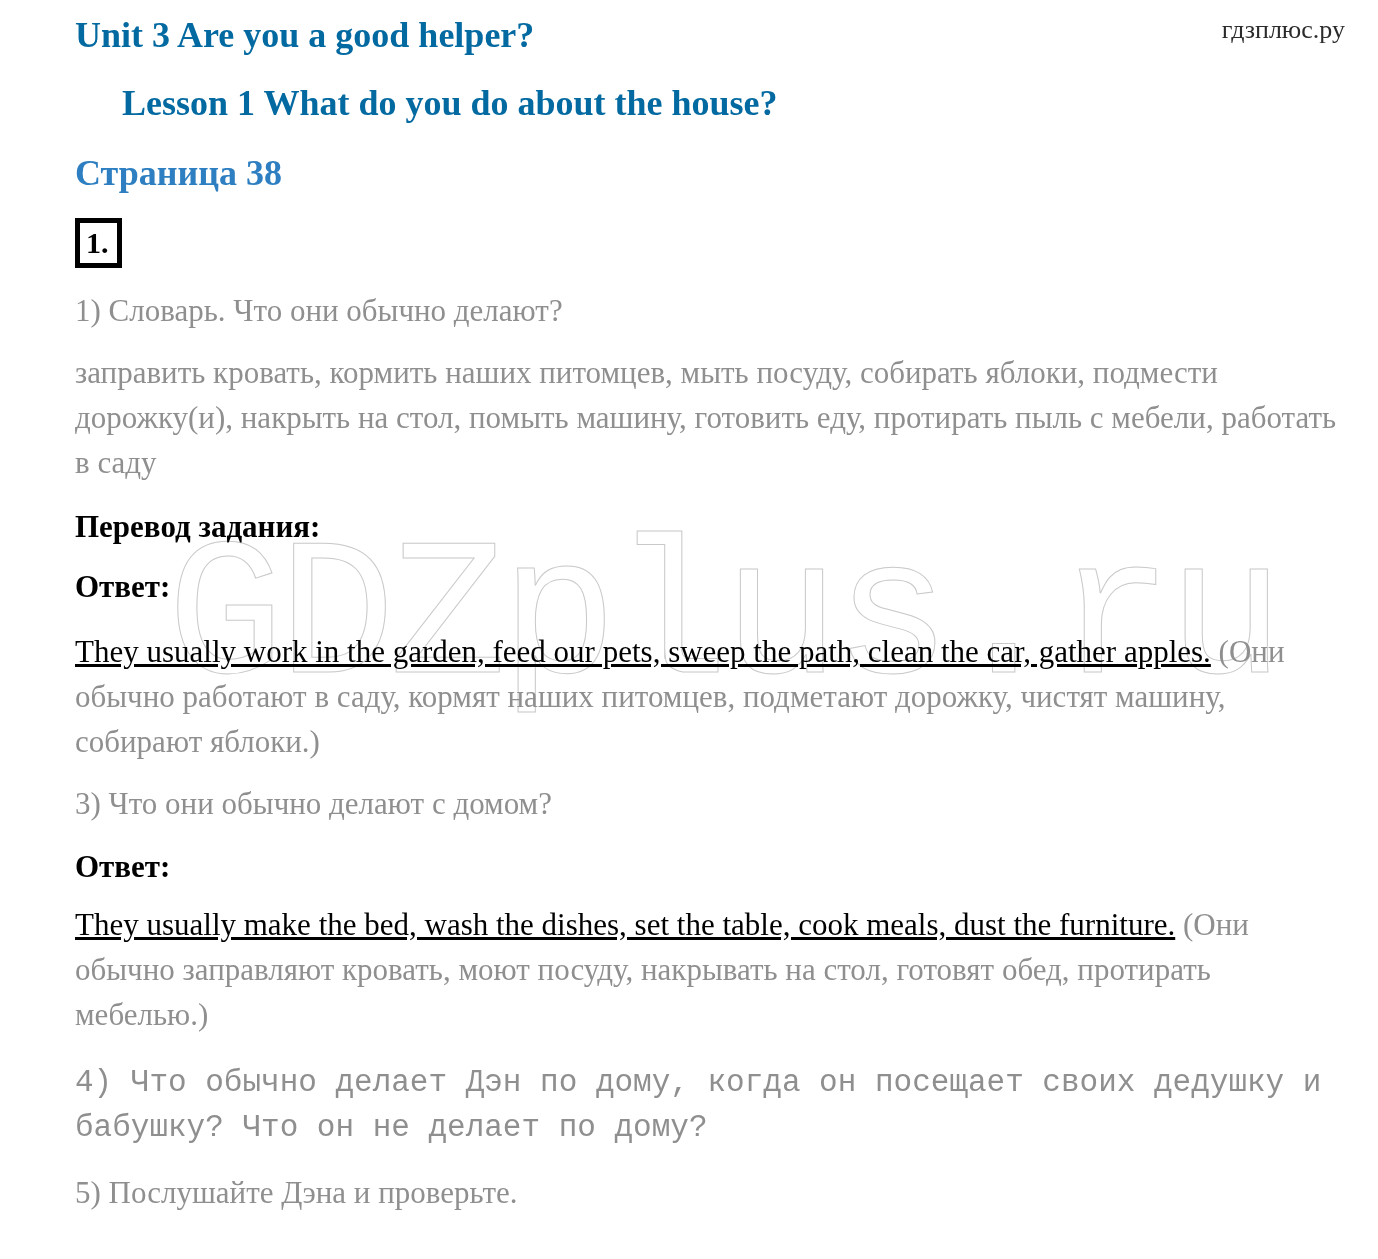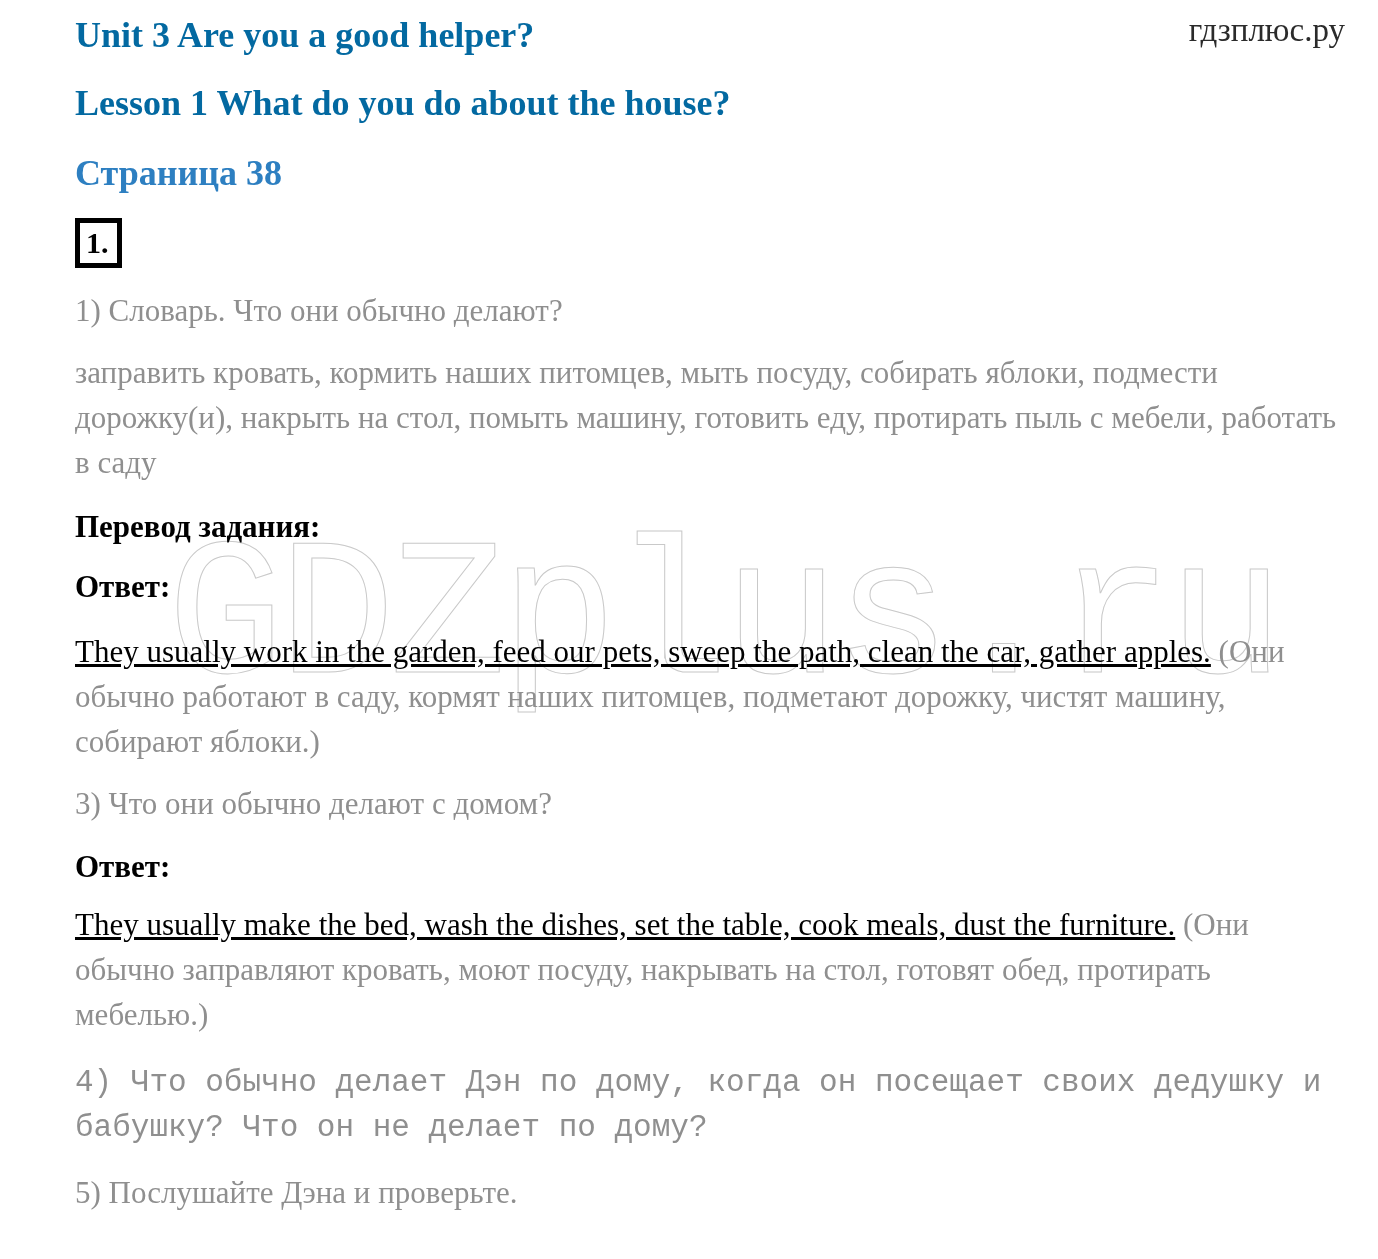--- a/index.html
+++ b/index.html
@@ -25,40 +25,40 @@
     white-space: nowrap;
     color: transparent;
     -webkit-text-stroke: 1px #c9c9c9;
     pointer-events: none;
   }
   .logo {
     position: absolute;
     top: 12px;
     right: 33px;
     z-index: 2;
-    font-size: 33px;
+    font-size: 26px;
     line-height: 36px;
     color: #2b2b2b;
     text-decoration: none;
     cursor: pointer;
   }
   .content {
     position: relative;
     z-index: 1;
     padding: 0 30px 0 75px;
   }
   .content > * { margin: 0; }
   h1.title {
     font-size: 36px;
     line-height: 42px;
     font-weight: bold;
     color: #0369a1;
   }
   #unit-title { margin-top: 14px; }
-  #lesson-title { margin-top: 26px; }
+  #lesson-title { margin-top: 26px; margin-left: 47px; }
   h2.page-heading {
     margin-top: 28px;
     font-size: 36px;
     line-height: 42px;
     font-weight: bold;
     color: #2d7fc1;
   }
   .task-number-box {
     display: inline-block;
     margin-top: 24px;

